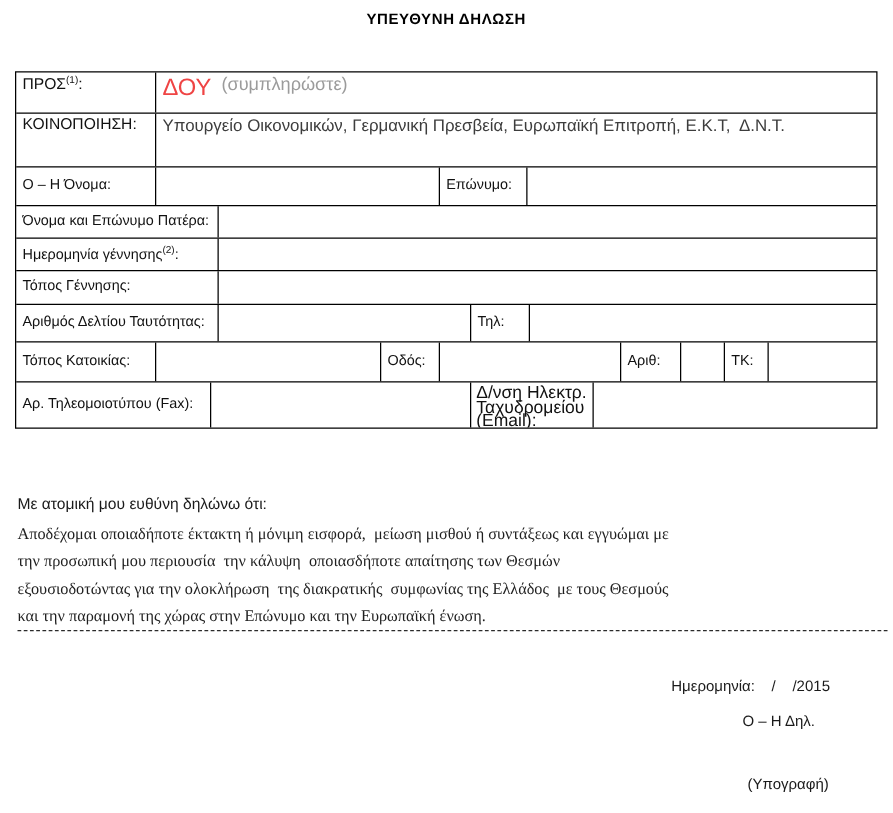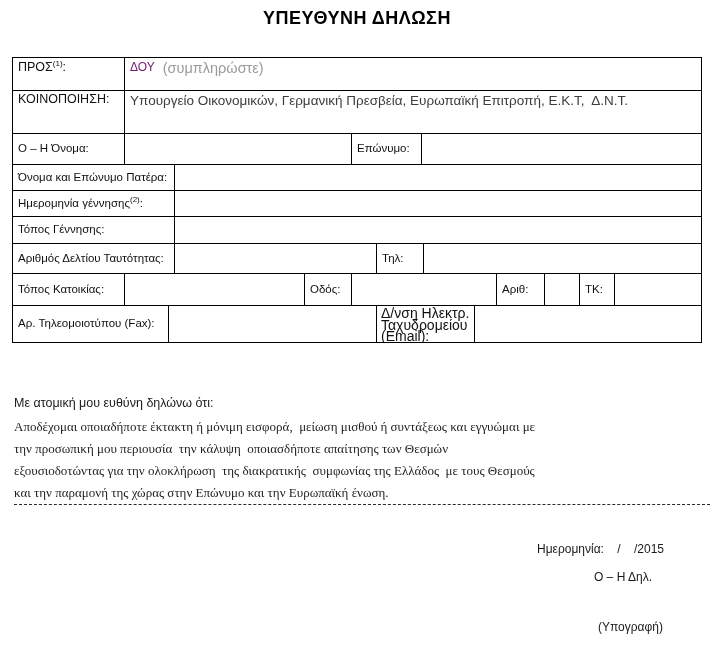--- a/index.html
+++ b/index.html
@@ -4,21 +4,21 @@
 <style>
   html,body { margin:0; padding:0; }
   body {
     width:714px; height:650px; position:relative;
     background:#ffffff;
     font-family:"Liberation Sans", sans-serif;
     color:#111;
   }
   .title {
     position:absolute; top:8px; left:0; width:714px;
-    text-align:center; font-size:18px; font-weight:bold;
+    text-align:center; font-size:12px; font-weight:bold;
     letter-spacing:0.5px; color:#000; margin:0;
   }
   
   .tbl {
     position:absolute; left:12px; top:57px; width:690px;
     border:1px solid #000; box-sizing:border-box;
   }
   .row { display:flex; border-top:1px solid #000; }
   .row:first-child { border-top:none; }
   .cell {
@@ -31,21 +31,21 @@
   .flex { flex:1; }
   .lbl { font-size:11.5px; white-space:nowrap; color:#111; line-height:13px; }
   .biglbl { font-size:12.5px; color:#111; }
   sup.fnote { font-size:8px; line-height:8px; }
   .h32{height:32px} .h42{height:42px} .h30{height:30px} .h25{height:25px}
   .h26{height:26px} .h29{height:29px} .h31{height:31px} .h36{height:36px}
   .w111{width:111px} .w227{width:227px} .w70{width:70px} .w161{width:161px}
   .w202{width:202px} .w47{width:47px} .w180{width:180px} .w145{width:145px}
   .w48{width:48px} .w35{width:35px} .w155{width:155px} .w208{width:208px}
   .w98{width:98px}
-  .v-dark  { font-size:12px; color:#701a75; white-space:pre; }
+  .v-dark  { font-size:19px; color:#ef4444; white-space:pre; }
   .v-ph    { font-size:14.5px; color:#9b9b9b; white-space:pre; margin-left:8px; }
   .v-koin  { font-size:13.5px; color:#3d3d3d; white-space:pre; }
   .email-lbl {
     font-size:14px; line-height:11.5px; color:#111;
     white-space:normal; align-self:flex-start; padding-top:1px;
   }
   .cell.email-cell { align-items:flex-start; padding:1px 2px 1px 4px; }
   
   .intro {
     position:absolute; left:14px; top:396px;

